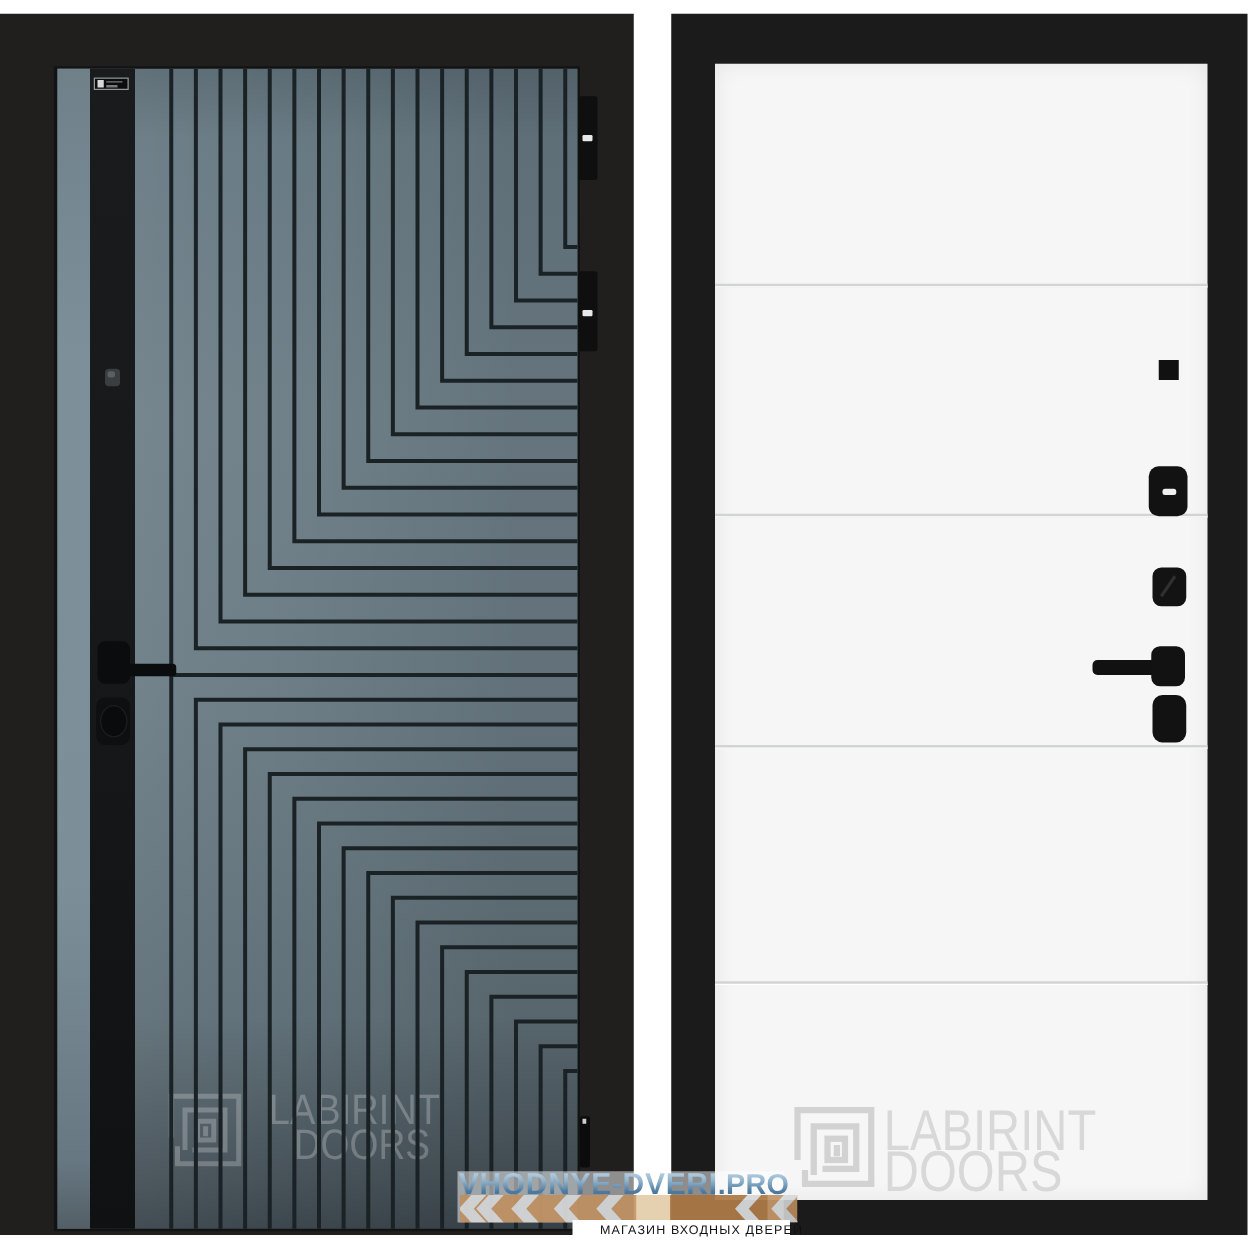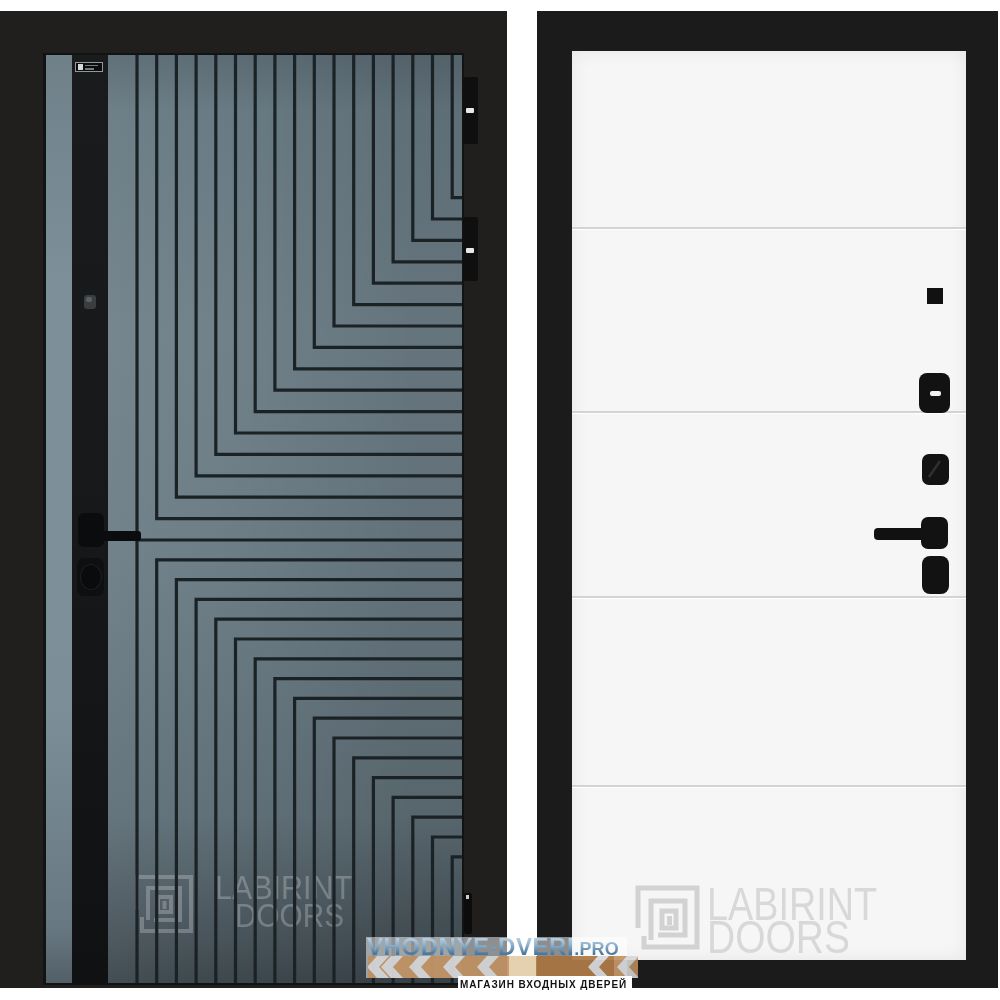--- a/index.html
+++ b/index.html
@@ -102,31 +102,31 @@
     <rect x="32" y="31" width="14" height="17"></rect>
   </g>
   <rect x="37" y="36" width="5" height="9" fill="#d2d2d2"></rect>
   <text x="77" y="40" font-size="46" fill="#d8d8d9" textLength="170" lengthAdjust="spacingAndGlyphs">LABIRINT</text>
   <text x="77" y="73" font-size="46" fill="#d8d8d9" textLength="143" lengthAdjust="spacingAndGlyphs">DOORS</text>
 </svg>
 
 <div class="abs" style="left:366px;top:937px;width:261px;height:41px;background:rgba(255,255,255,0.5);"></div>
 
 <div class="abs" style="left:367px;top:936px;width:270px;height:22px;font-weight:bold;font-size:24px;letter-spacing:0.55px;
-  background:linear-gradient(180deg,#c2d8e8 0%,#8fb2cc 40%,#4e7aa0 78%,#44708f 100%);-webkit-background-clip:text;background-clip:text;color:transparent;line-height:22px;">VHODNYE-DVERI<span style="font-size:18px;letter-spacing:0.2px;">.PRO</span></div>
+  background:linear-gradient(180deg,#c2d8e8 0%,#8fb2cc 40%,#4e7aa0 78%,#44708f 100%);-webkit-background-clip:text;background-clip:text;color:transparent;line-height:22px;">VHODNYE-DVERI<span style="font-size:23px;letter-spacing:0.2px;">.PRO</span></div>
 
 <svg class="abs" style="left:368px;top:956px;opacity:0.88;" width="270" height="22" viewBox="0 0 270 22">
   <rect x="0" y="0" width="270" height="22" fill="#c08f5d"></rect>
   <rect x="141" y="0" width="27" height="22" fill="#e2cba4"></rect>
   <rect x="168" y="0" width="78" height="22" fill="#a9713a"></rect>
   <g fill="#d6d7d9">
     <path d="M9,0 L21,0 L11,11 L21,22 L9,22 L-1,11 Z"></path>
     <path d="M23,0 L35,0 L25,11 L35,22 L23,22 L13,11 Z"></path>
     <path d="M51,0 L63,0 L53,11 L63,22 L51,22 L41,11 Z"></path>
     <path d="M85,0 L97,0 L87,11 L97,22 L85,22 L75,11 Z"></path>
     <path d="M119,0 L131,0 L121,11 L131,22 L119,22 L109,11 Z"></path>
     <path d="M230,0 L241,0 L231,11 L241,22 L230,22 L220,11 Z"></path>
     <path d="M259,0 L271,0 L261,11 L271,22 L259,22 L249,11 Z"></path>
   </g>
 </svg>
 
 <div class="abs" style="left:458px;top:976px;width:174px;height:14px;background:#ffffff;"></div>
-<div class="abs" style="left:460px;top:978.5px;width:190px;font-weight:bold;font-size:10px;letter-spacing:0.9px;color:#121212;">МАГАЗИН ВХОДНЫХ ДВЕРЕЙ</div>
+<div class="abs" style="left:480px;top:978.5px;width:190px;font-weight:normal;font-size:10px;letter-spacing:0.9px;color:#121212;">МАГАЗИН ВХОДНЫХ ДВЕРЕЙ</div>
 
 </body></html>

